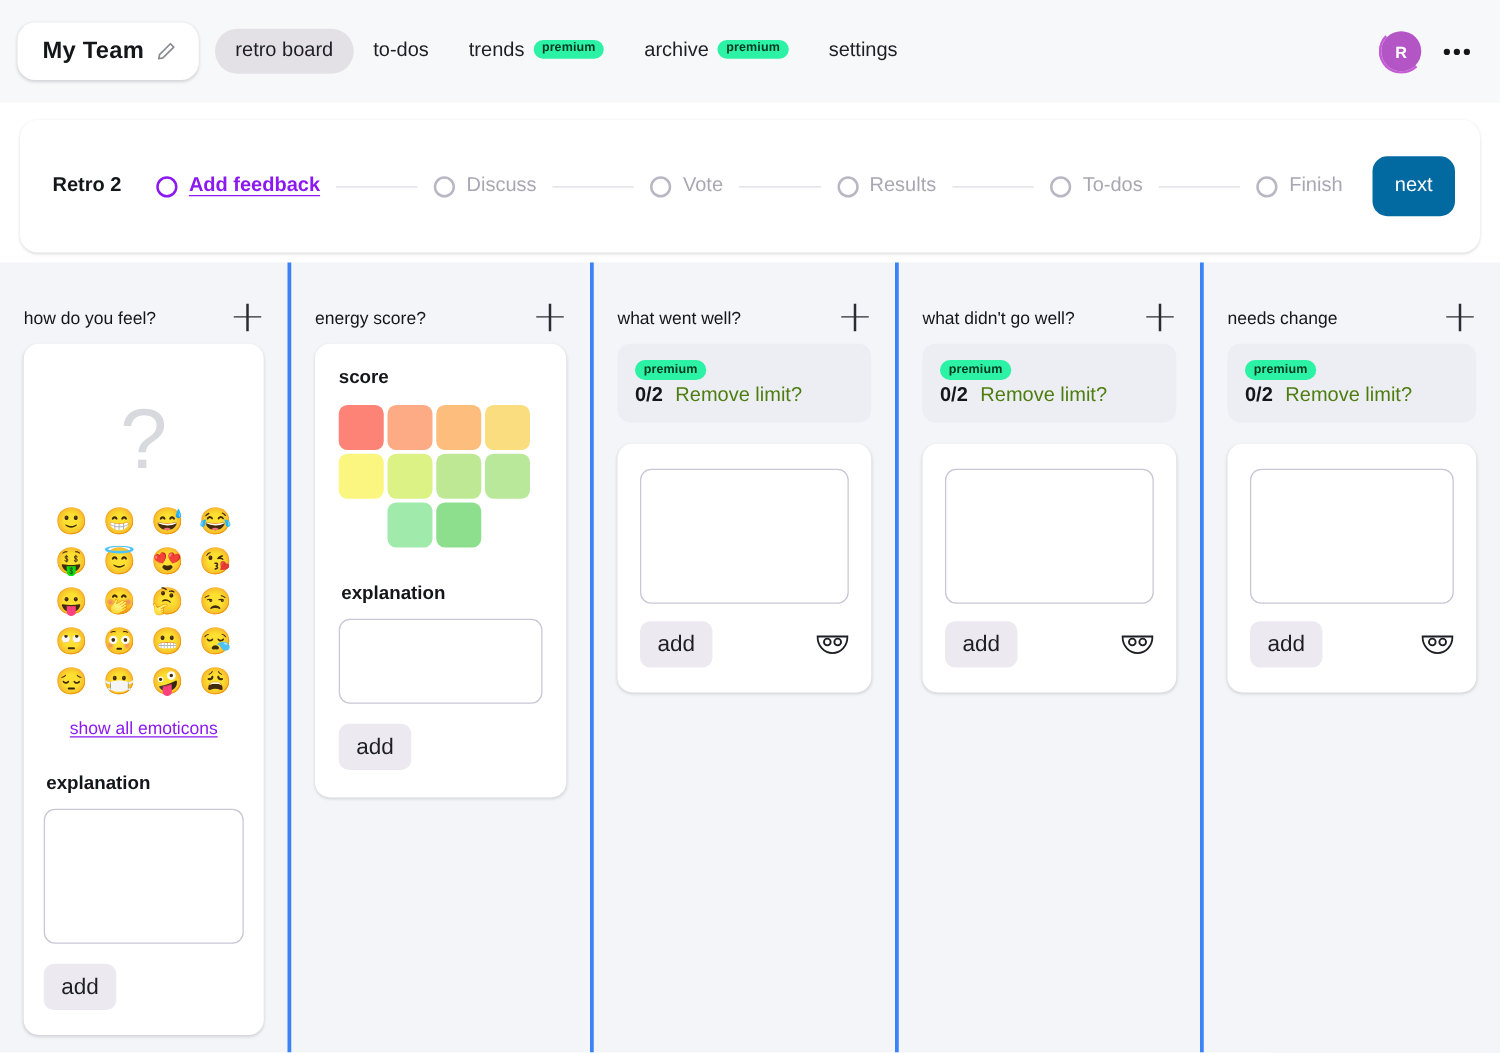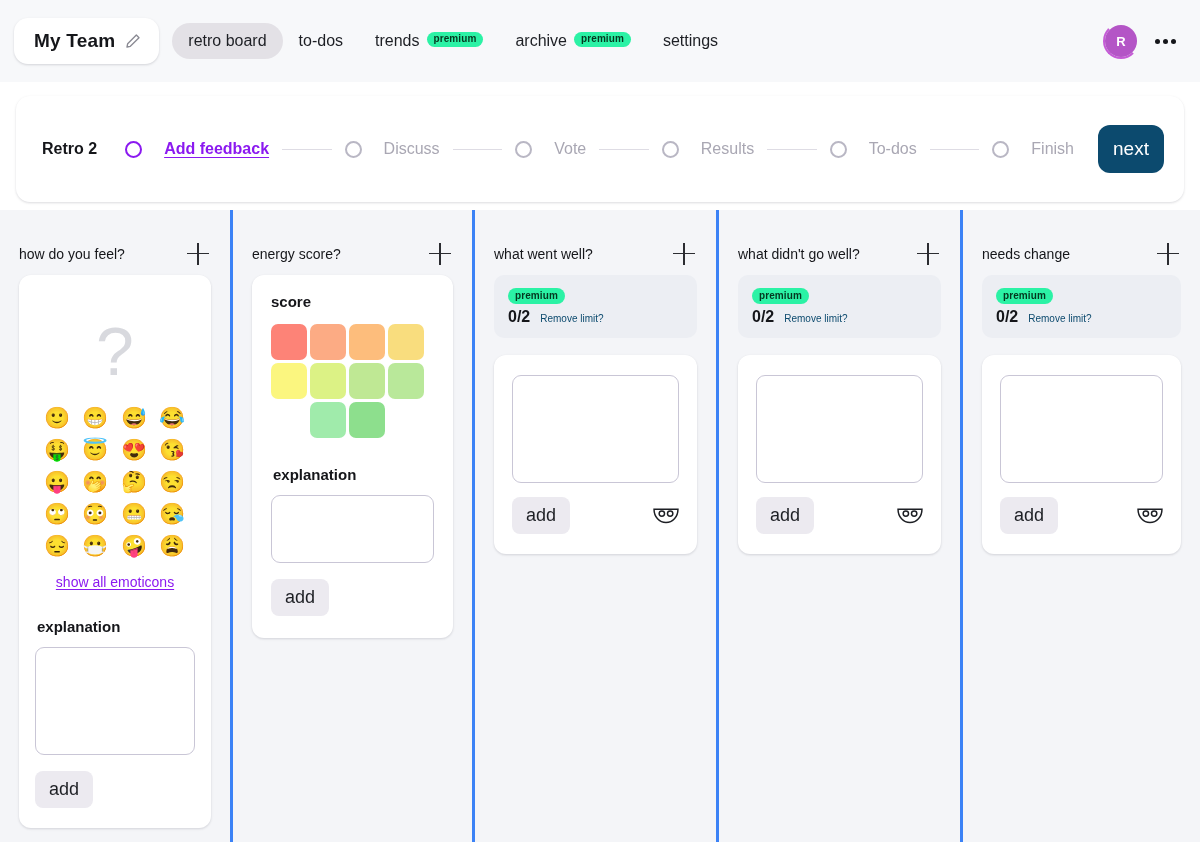--- a/index.html
+++ b/index.html
@@ -58,30 +58,30 @@
 
   
   .stepper-panel {
     position: absolute; left: 16px; top: 96px; width: 1168px; height: 106px;
     background: #ffffff; border-radius: 14px;
     box-shadow: 0 1px 3px rgba(16,24,40,.10), 0 1px 2px rgba(16,24,40,.05);
     display: flex; align-items: center; padding: 0 20px 0 26px;
   }
   .retro-title { font-size: 16px; font-weight: 700; color: #15161a; margin-right: 28px; white-space: nowrap; }
   .steps { display: flex; align-items: center; flex: 1; }
-  .step { display: flex; align-items: center; gap: 22px; white-space: nowrap; }
+  .step { display: flex; align-items: center; gap: 9px; white-space: nowrap; }
   .step-circle { width: 17px; height: 17px; border-radius: 50%; border: 2px solid #b9b7c4; flex: none; }
   .step.current .step-circle { border-color: #8b19f0; }
   .step-label { font-size: 16px; color: #a9a7b3; }
   .step.current .step-label {
     color: #8b19f0; font-weight: 700; text-decoration: underline; text-underline-offset: 3px;
   }
   .step-line { height: 1px; background: #dedce4; flex: 1; min-width: 26px; margin: 0 13px; }
   .next-btn {
-    background: #0c4a6e; color: #ffffff; font-size: 19px; font-weight: 500;
+    background: #0369a1; color: #ffffff; font-size: 16px; font-weight: 500;
     border: none; border-radius: 12px; width: 66px; height: 48px; margin-left: 24px;
     cursor: pointer; font-family: inherit;
   }
 
   
   .board {
     position: absolute; left: 0; top: 210px; width: 1200px; height: 632px;
     background: #f4f5f8; display: flex;
   }
   .column { position: relative; padding: 0 16px; }
@@ -146,21 +146,21 @@
   .sw.offset { grid-column: 2; }
 
   
   .limit-banner {
     margin: 3px 3px 0; background: #eceef3; border-radius: 10px;
     padding: 10px 12px 12px 14px;
   }
   .limit-badge-row { margin-bottom: 5px; }
   .limit-row { display: flex; align-items: baseline; gap: 10px; }
   .limit-count { font-size: 16px; font-weight: 700; color: #15161a; }
-  .limit-text { font-size: 10px; color: #0c4a6e; }
+  .limit-text { font-size: 16px; color: #4d7c0f; }
 
   .input-card { margin: 17px 3px 0; padding: 20px 18px 20px; }
   .card-foot { display: flex; align-items: center; justify-content: space-between; margin-top: 14px; }
   .mask-icon { width: 26px; height: 17px; cursor: pointer; }
 </style>
 </head>
 <body>
 
 <div class="topbar">
 

